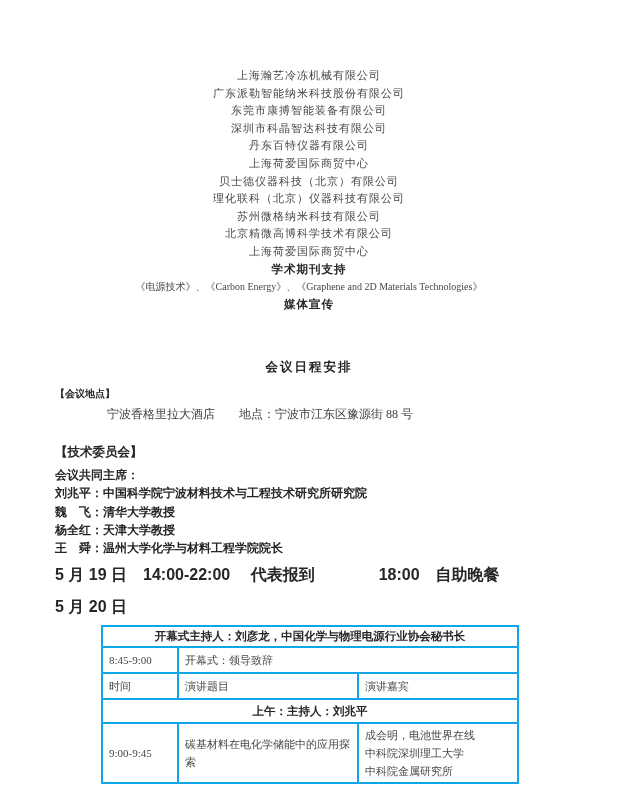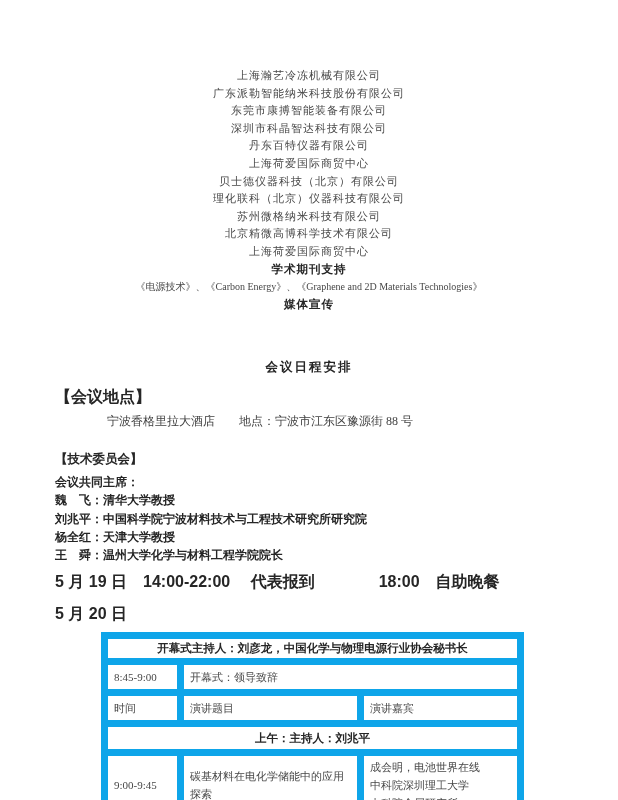--- a/index.html
+++ b/index.html
@@ -24,38 +24,38 @@
     margin-top:46px;
     font-family:"Liberation Sans","DejaVu Sans",sans-serif;
     font-weight:bold; color:#262626;
     font-size:12.5px; text-align:center; letter-spacing:2px;
   }
   .left-block { padding-left:55px; padding-right:40px; }
   .bold-sans {
     font-family:"Liberation Sans","DejaVu Sans",sans-serif;
     font-weight:bold; color:#262626;
   }
-  .venue-label { margin-top:11px; font-size:16px; }
+  .venue-label { margin-top:11px; font-size:10px; }
   .venue-line { margin-top:5px; padding-left:107px; font-size:12px; color:#3f3f3f; }
   .committee-label { margin-top:21px; font-size:12.5px; }
   .cochair-label { margin-top:6px; font-size:12px; }
   .chair-line { font-size:12px; line-height:18.2px; }
   .day-line { font-size:16px; }
   .day1 { margin-top:8px; }
   .day2 { margin-top:11px; }
   table.schedule {
     margin:7px 0 0 101px;
     width:416px;
     border-collapse:collapse;
     table-layout:fixed;
     font-size:11px;
     color:#474747;
   }
   table.schedule td {
-    border:7px solid #0ea5e9;
+    border:2px solid #0ea5e9;
     padding:2px 6px;
     vertical-align:middle;
   }
   table.schedule col.c-time  { width:76px; }
   table.schedule col.c-topic { width:180px; }
   table.schedule col.c-guest { width:160px; }
   tr.r-span td {
     text-align:center;
     font-family:"Liberation Sans","DejaVu Sans",sans-serif;
     font-weight:bold; color:#262626;
@@ -94,22 +94,22 @@
 
   <div class="agenda-title">会议日程安排</div>
 
   <div class="left-block venue-label bold-sans">【会议地点】</div>
   <div class="venue-line">宁波香格里拉大酒店　　地点：宁波市江东区豫源街 88 号</div>
 
   <div class="left-block committee-label bold-sans">【技术委员会】</div>
   <div class="left-block cochair-label bold-sans">会议共同主席：</div>
 
   <div class="left-block">
+    <div class="chair-line bold-sans">刘兆平：中国科学院宁波材料技术与工程技术研究所研究院</div>
     <div class="chair-line bold-sans">魏　飞：清华大学教授</div>
-    <div class="chair-line bold-sans">刘兆平：中国科学院宁波材料技术与工程技术研究所研究院</div>
     <div class="chair-line bold-sans">杨全红：天津大学教授</div>
     <div class="chair-line bold-sans">王　舜：温州大学化学与材料工程学院院长</div>
   </div>
 
   <div class="left-block day-line day1 bold-sans">5 月 19 日　14:00-22:00　 代表报到　　　　18:00　自助晚餐</div>
   <div class="left-block day-line day2 bold-sans">5 月 20 日</div>
 
   <table class="schedule">
     <colgroup>
         <col class="c-time">

